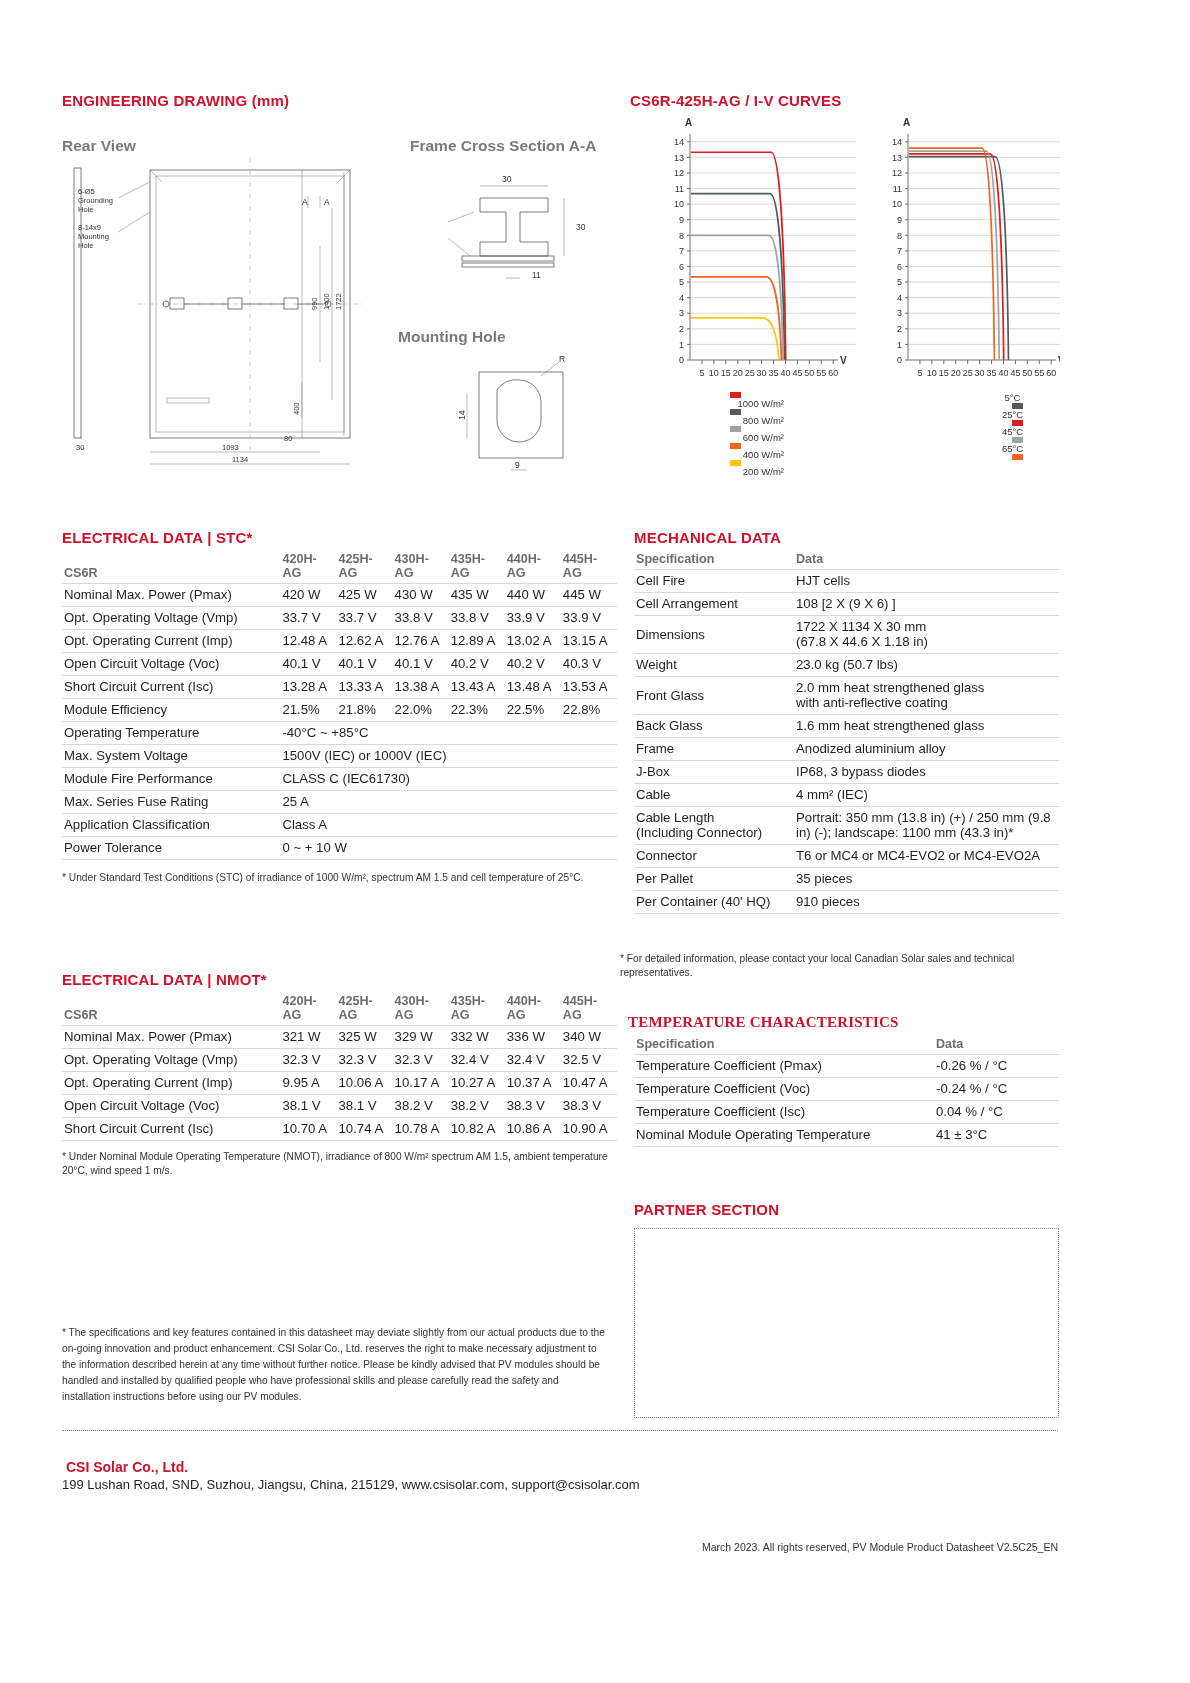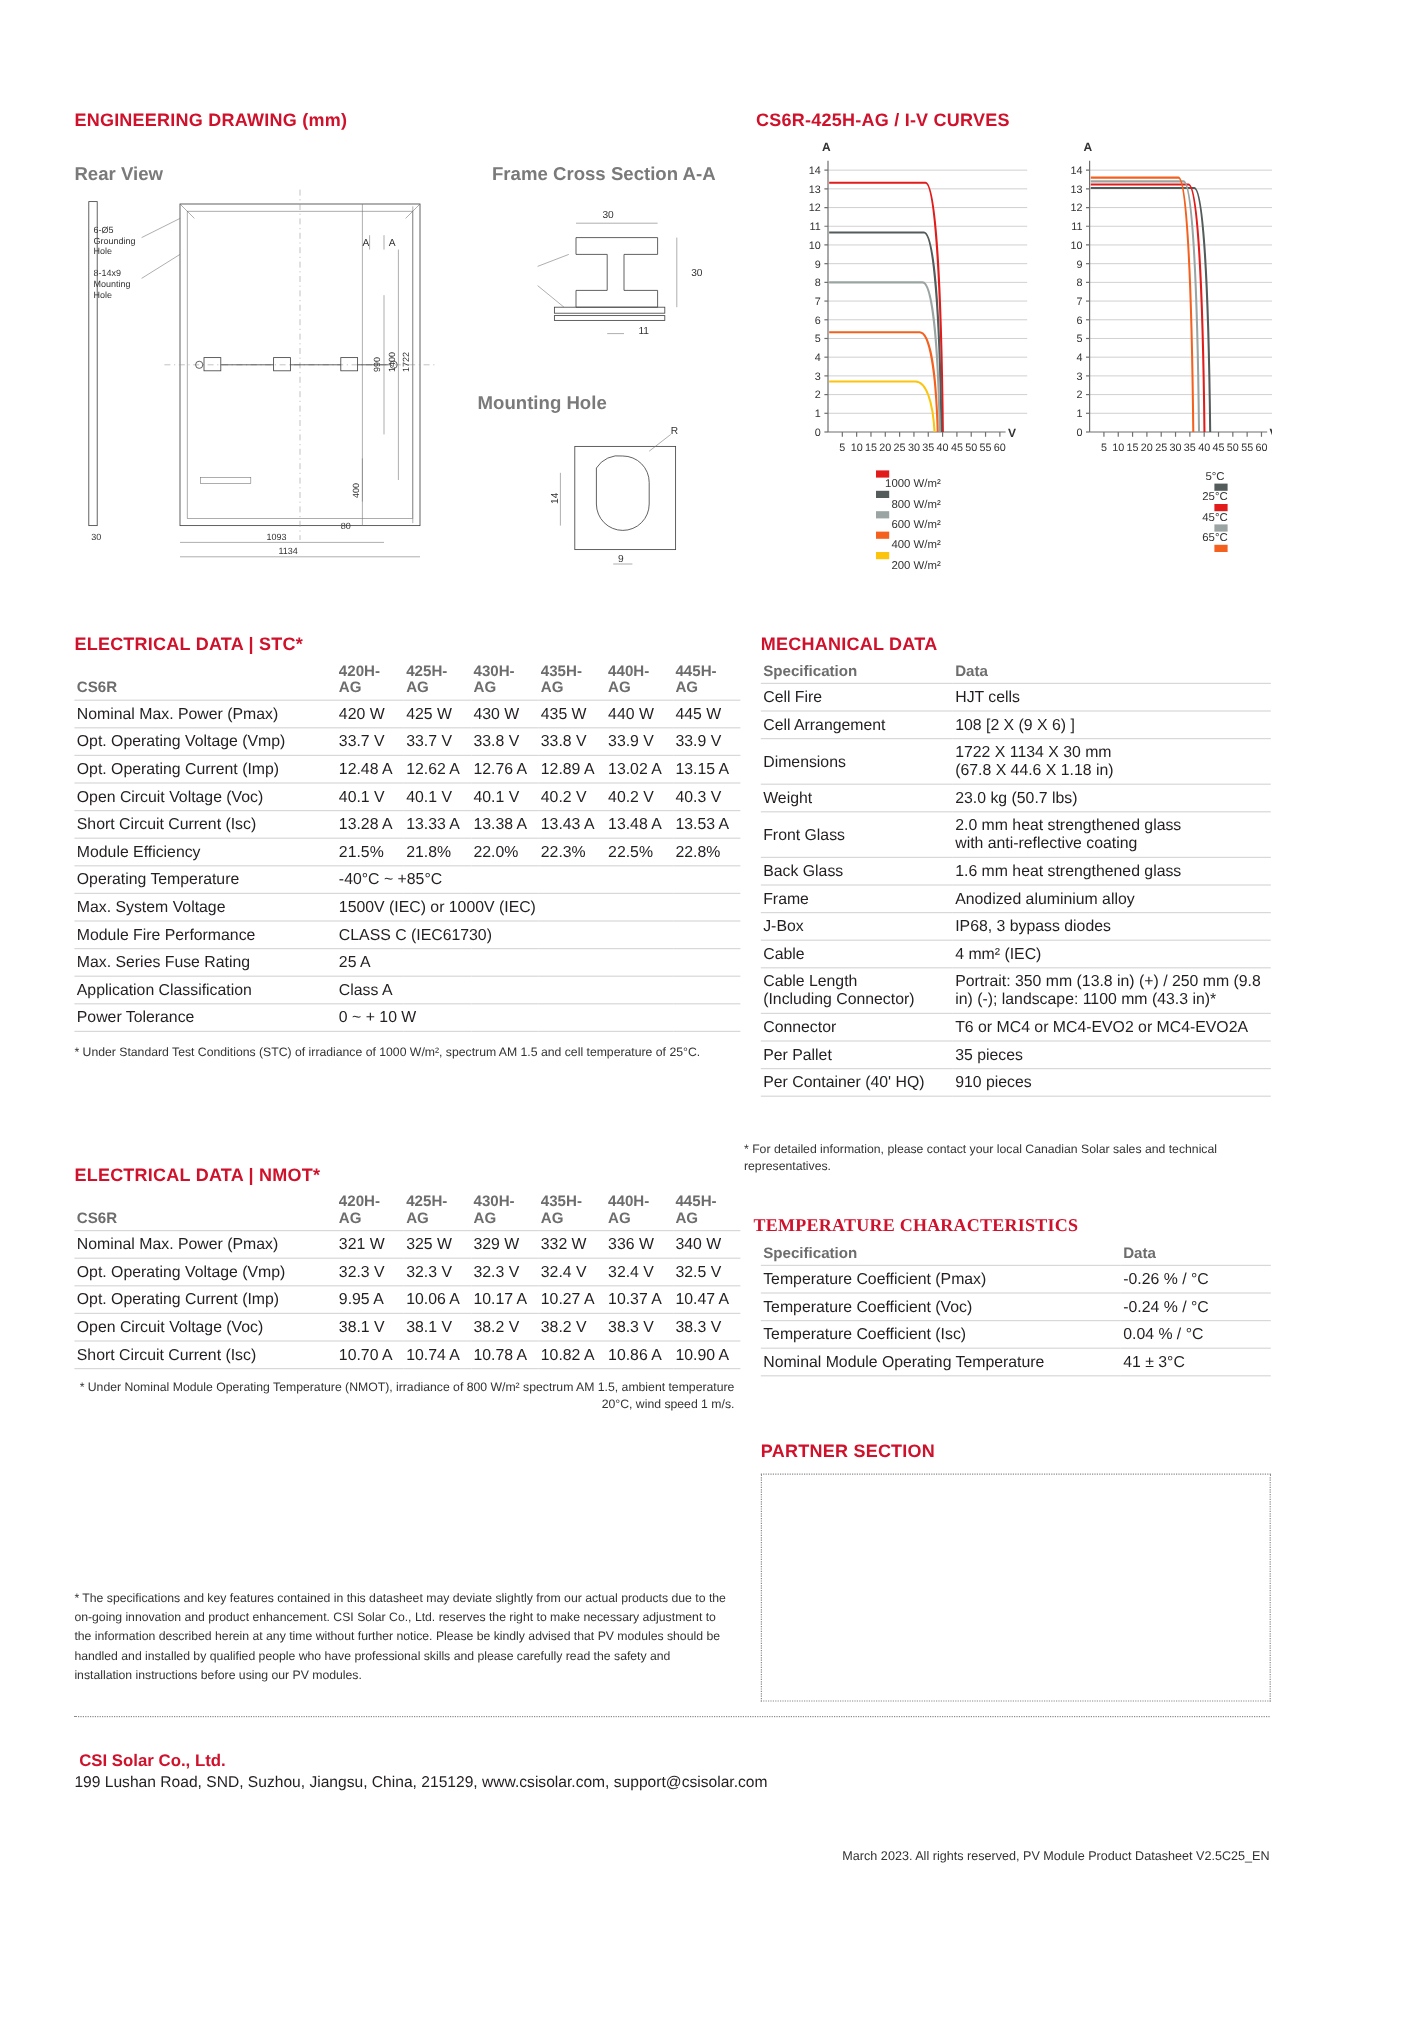--- a/index.html
+++ b/index.html
@@ -69,21 +69,21 @@
   .num { text-align:left; white-space:nowrap; }
 
   #stc-title { position:absolute; left:62px; top:529px; }
   #stc-table { position:absolute; left:62px; top:548px; width:555px; }
   #stc-note  { position:absolute; left:62px; top:871px; width:550px;
                font-size:10.2px; color:#333; line-height:1.35; }
 
   #nmot-title { position:absolute; left:62px; top:971px; }
   #nmot-table { position:absolute; left:62px; top:990px; width:555px; }
   #nmot-note  { position:absolute; left:62px; top:1150px; width:550px;
-                font-size:10.2px; color:#333; line-height:1.35;text-align:right; }
+                font-size:10.2px; color:#333; line-height:1.35; }
 
   #mech-title { position:absolute; left:634px; top:529px; }
   #mech-table { position:absolute; left:634px; top:548px; width:425px; }
   #mech-table td.spec { width:160px; }
   #mech-note { position:absolute; left:620px; top:952px; width:425px;
                font-size:10.2px; color:#333; line-height:1.35; }
 
   #temp-title { position:absolute; left:628px; top:1014px;font-family:Liberation Serif, serif; }
   #temp-table { position:absolute; left:634px; top:1033px; width:425px; }
   #temp-table td.spec { width:300px; }

